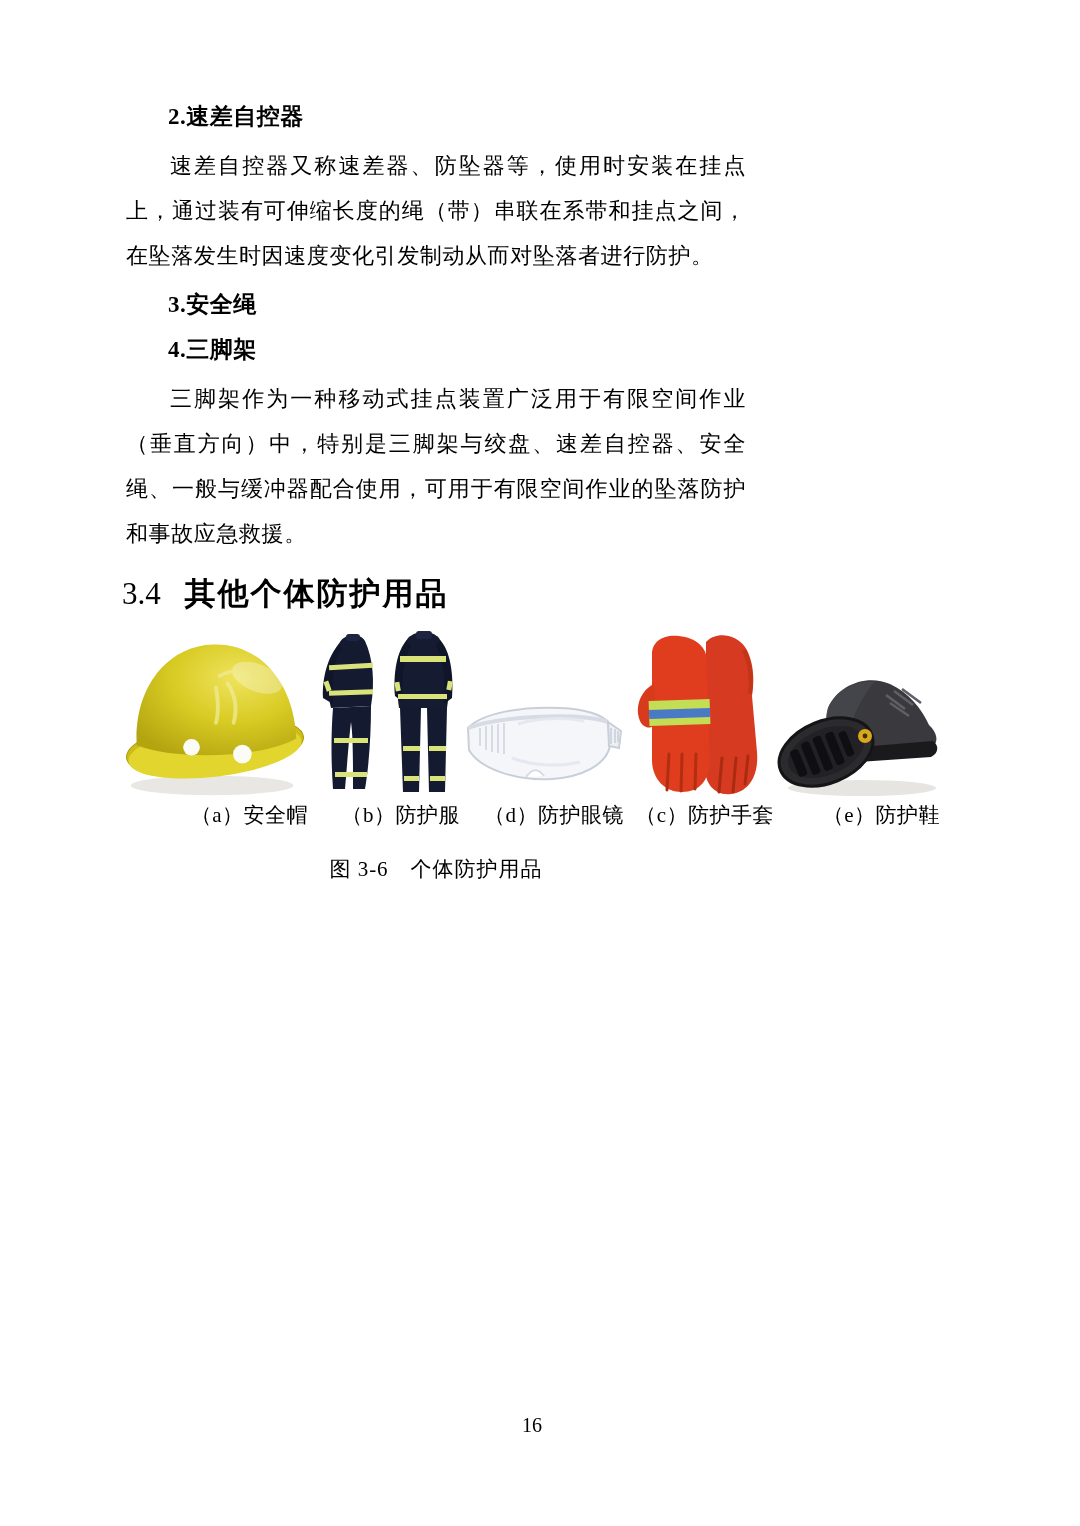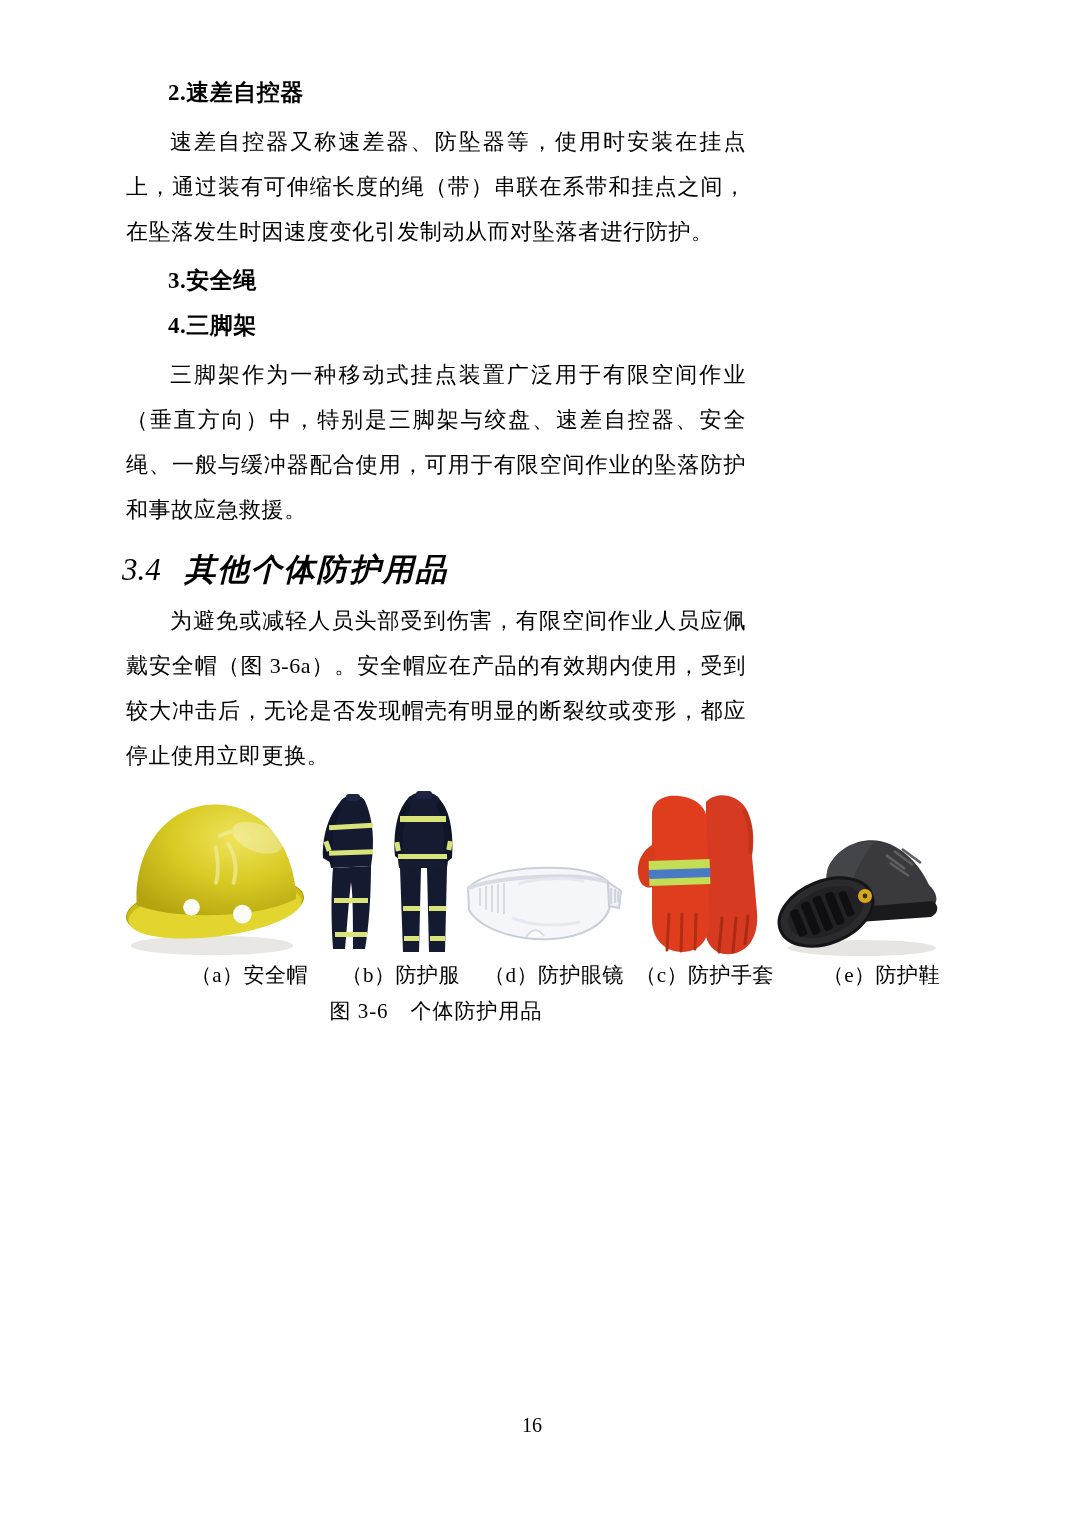--- a/index.html
+++ b/index.html
@@ -7,21 +7,21 @@
     width: 1080px; height: 1526px;
     background: #ffffff;
     font-family: "Liberation Serif", "DejaVu Serif", serif;
     color: #000;
     position: relative;
     overflow: hidden;
   }
   .content {
     box-sizing: border-box;
     width: 872px;
-    padding: 70px 122px 0 122px;
+    padding: 94px 122px 0 122px;
   }
   p.body-para {
     margin: 4px;
     font-size: 22px;
     line-height: 45px;
     text-align: justify;
     text-indent: 2em;
     letter-spacing: 0.6px;
   }
   h3.sub-heading {
@@ -30,21 +30,20 @@
     line-height: 45px;
     font-weight: bold;
     text-indent: 2em;
     letter-spacing: 0.5px;
   }
   h2.sec-heading {
     margin: 14px 0 4px 0;
     font-size: 31px;
     line-height: 48px;
     font-weight: bold;
-    font-style: italic;
   }
   h2.sec-heading .sec-num {
     font-family: "Liberation Serif", "DejaVu Serif", serif;
     font-weight: normal;
     margin-right: 16px;
   }
   h2.sec-heading .sec-txt {
     font-family: "Liberation Sans", "DejaVu Sans", sans-serif;
     letter-spacing: 2px;
   }
@@ -62,20 +61,21 @@
   .fig-label {
     height: 34px; line-height: 34px;
     font-size: 21px; letter-spacing: 0.5px;
     white-space: nowrap;
   }
   figcaption.fig-title {
     text-align: center;
     font-size: 21px;
     line-height: 38px;
     letter-spacing: 1px;
+    margin-top: 18px;
   }
   p.after-fig { margin-top: 6px; }
   .pageno {
     position: absolute;
     left: 0; right: 16px; top: 1414px;
     text-align: center;
     font-size: 20px;
   }
 </style>
 </head>
@@ -89,21 +89,20 @@
   <h3 class="sub-heading">3.安全绳</h3>
 
   <h3 class="sub-heading">4.三脚架</h3>
   <p class="body-para">三脚架作为一种移动式挂点装置广泛用于有限空间作业（垂直方向）中，特别是三脚架与绞盘、速差自控器、安全绳、一般与缓冲器配合使用，可用于有限空间作业的坠落防护和事故应急救援。</p>
 
   <h2 class="sec-heading">
     <span class="sec-num">3.4</span>
     <span class="sec-txt">其他个体防护用品</span>
   </h2>
 
-  <p class="body-para">为避免或减轻人员头部受到伤害，有限空间作业人员应佩戴安全帽（图 3-6a）。安全帽应在产品的有效期内使用，受到较大冲击后，无论是否发现帽壳有明显的断裂纹或变形，都应停止使用立即更换。</p>
 
   <figure class="ppe-figure">
     <div class="fig-cells">
 
       <div class="fig-cell">
         <div class="imgbox">
           <svg width="186" height="170" viewBox="0 0 190 172">
             <defs>
               <radialGradient id="helmG" cx="62%" cy="30%" r="80%">
                 <stop offset="0%" stop-color="#efe35e"></stop>

